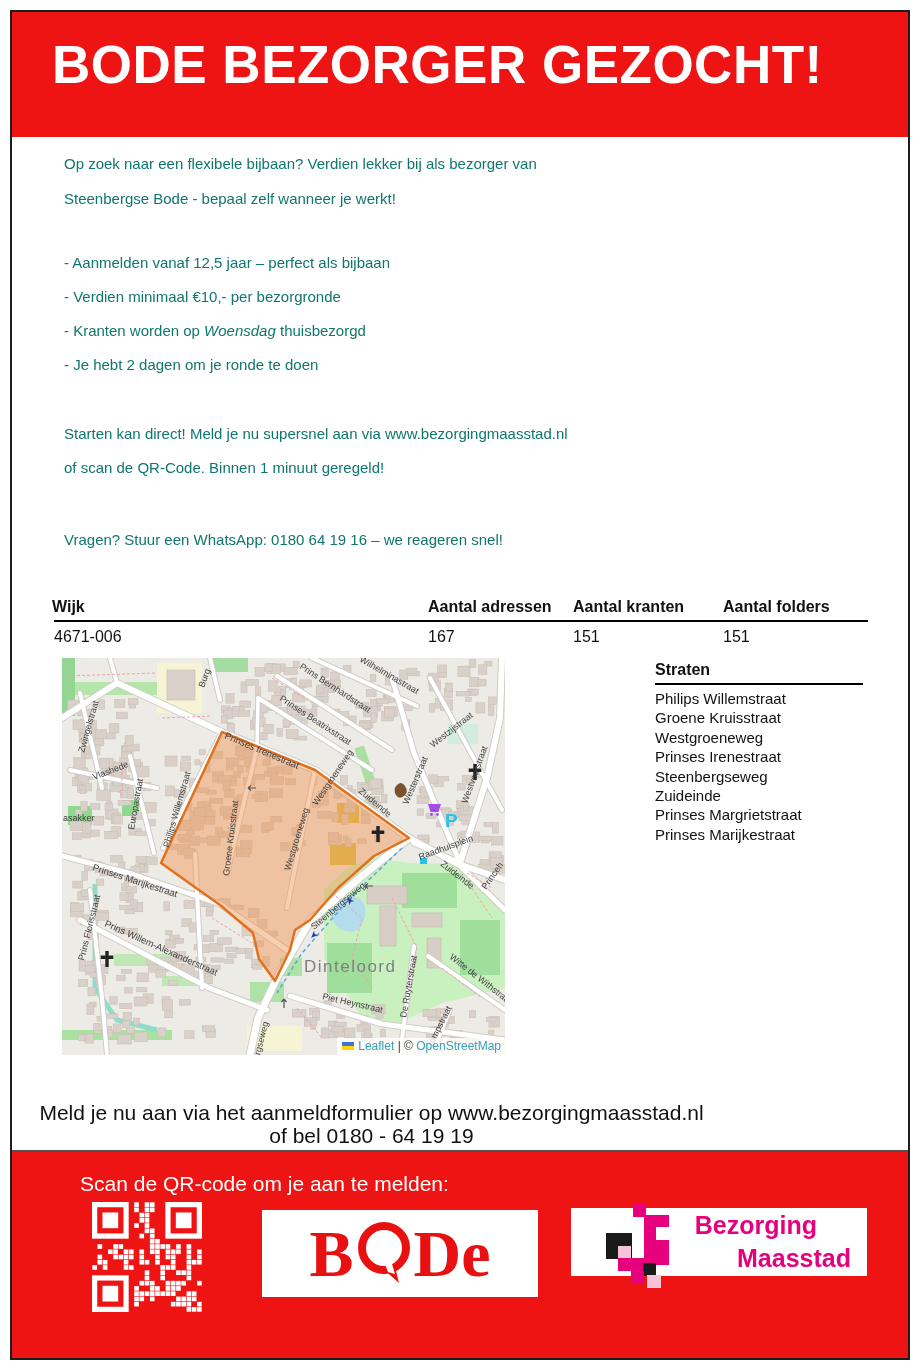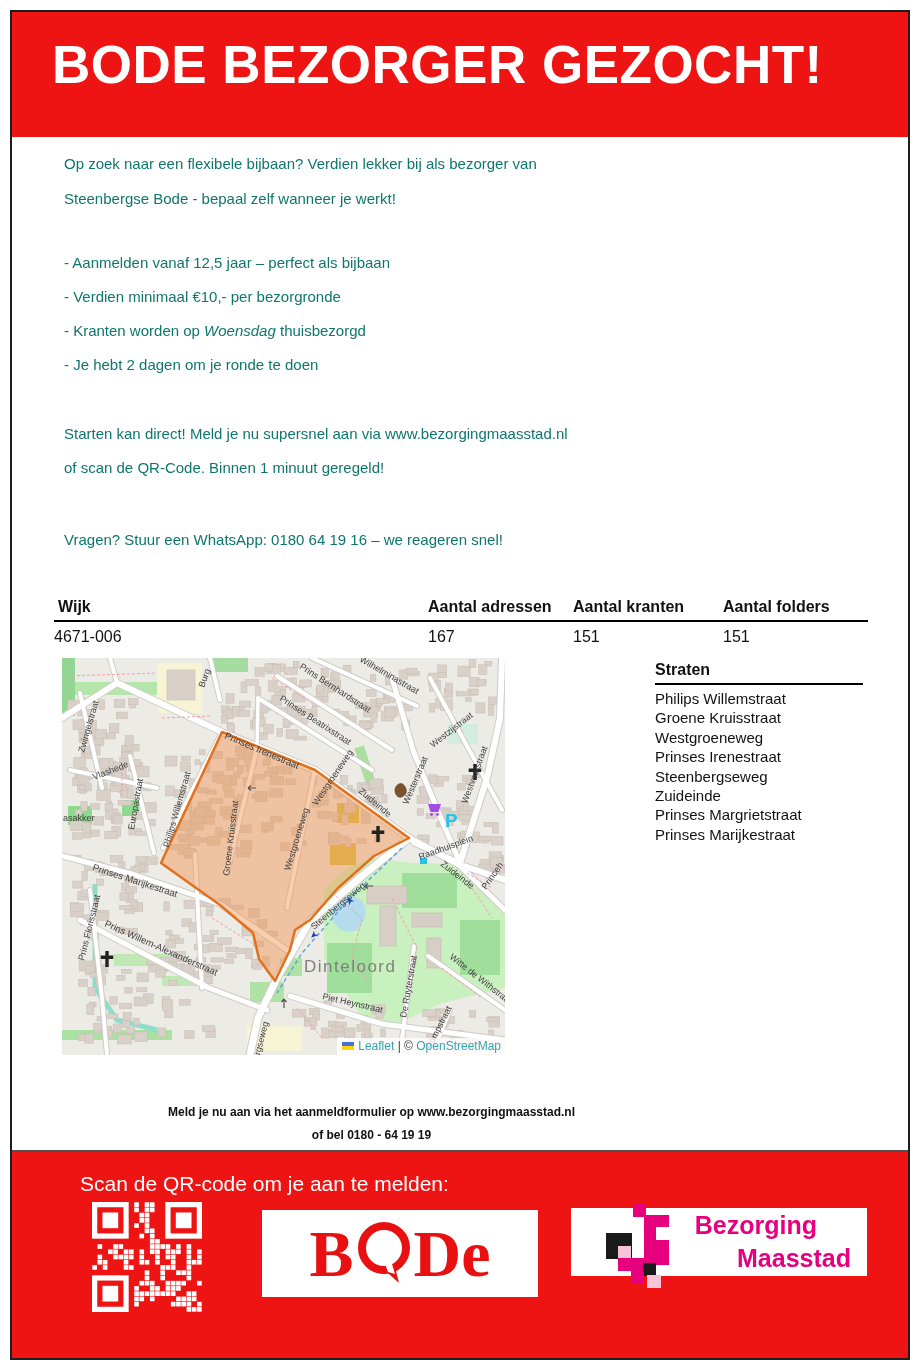--- a/index.html
+++ b/index.html
@@ -24,21 +24,21 @@
   .attrib{position:absolute;right:0;bottom:0;height:17px;background:rgba(255,255,255,.8);
           font-size:12px;line-height:17px;padding:0 4px 0 5px;color:#444;white-space:nowrap;}
   .attrib .lnk{color:#35a3b2;}
   .flag{display:inline-block;width:12px;height:8px;margin-right:4px;
         background:linear-gradient(#4272d8 50%,#ffd500 50%);vertical-align:baseline;}
   
   .str-title{position:absolute;left:655px;top:661px;font-size:16px;font-weight:bold;}
   .str-line{position:absolute;left:655px;top:683px;width:208px;height:2px;background:#000;}
   .str-list{position:absolute;left:655px;top:689px;font-size:15px;line-height:19.4px;}
   
-  .bottom-cta{position:absolute;left:12px;top:1101px;width:719px;text-align:center;font-size:12px;font-weight:bold;line-height:23px;}
+  .bottom-cta{position:absolute;left:12px;top:1101px;width:719px;text-align:center;font-size:21px;font-weight:normal;line-height:23px;}
   .footer-band{top:1150px;height:208px;border-top:2px solid #4f4f4f;}
   .scan-text{position:absolute;left:80px;top:1172px;color:#fff;font-size:21px;white-space:nowrap;}
   .qr{position:absolute;left:92px;top:1202px;}
   .logo-box{position:absolute;background:#fff;display:flex;align-items:center;justify-content:center;}
   .bode-box{left:262px;top:1210px;width:276px;height:87px;}
   .bode-logo{display:flex;align-items:center;color:#e81010;font-family:"Liberation Serif","DejaVu Serif",serif;font-weight:bold;font-size:66px;line-height:1;}
   .bode-logo .bub{margin:0 1px;}
   .bm-box{left:571px;top:1208px;width:296px;height:68px;}
   .bm-inner{display:flex;align-items:center;width:100%;padding:0 8px 0 16px;box-sizing:border-box;}
   .bm-text{flex:1;color:#e6007e;font-weight:bold;font-size:25px;line-height:33px;text-align:right;padding-right:8px;}
@@ -68,21 +68,21 @@
 
   <div class="bodytext cta" style="top:417px;">
     <div class="line"><b>Starten kan direct!</b><span> Meld je nu supersnel aan via www.bezorgingmaasstad.nl</span></div>
     <div class="line">of scan de QR-Code. Binnen 1 minuut geregeld!</div>
   </div>
 
   <div class="bodytext" style="top:522px;">
     <div class="line">Vragen? Stuur een WhatsApp: 0180 64 19 16 – we reageren snel!</div>
   </div>
 
-  <div class="tbl-h" style="left:58px;">Wijk</div>
+  <div class="tbl-h" style="left:52px;">Wijk</div>
   <div class="tbl-h" style="left:428px;">Aantal adressen</div>
   <div class="tbl-h" style="left:573px;">Aantal kranten</div>
   <div class="tbl-h" style="left:723px;">Aantal folders</div>
   <div class="tbl-line"></div>
   <div class="tbl-c" style="left:54px;">4671-006</div>
   <div class="tbl-c" style="left:428px;">167</div>
   <div class="tbl-c" style="left:573px;">151</div>
   <div class="tbl-c" style="left:723px;">151</div>
 
   <div class="map">

